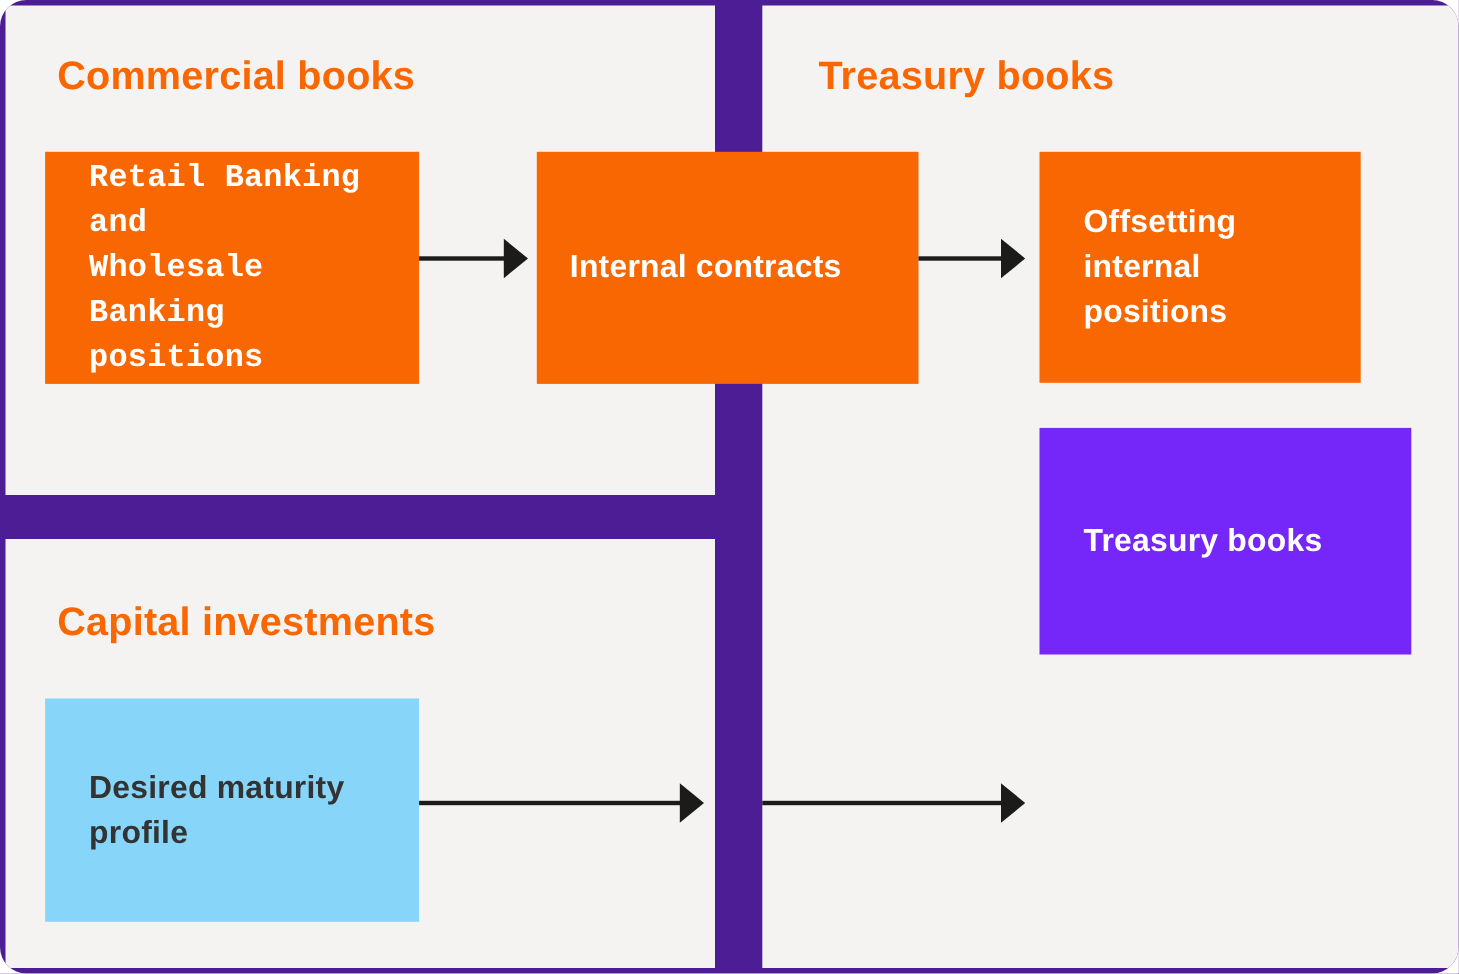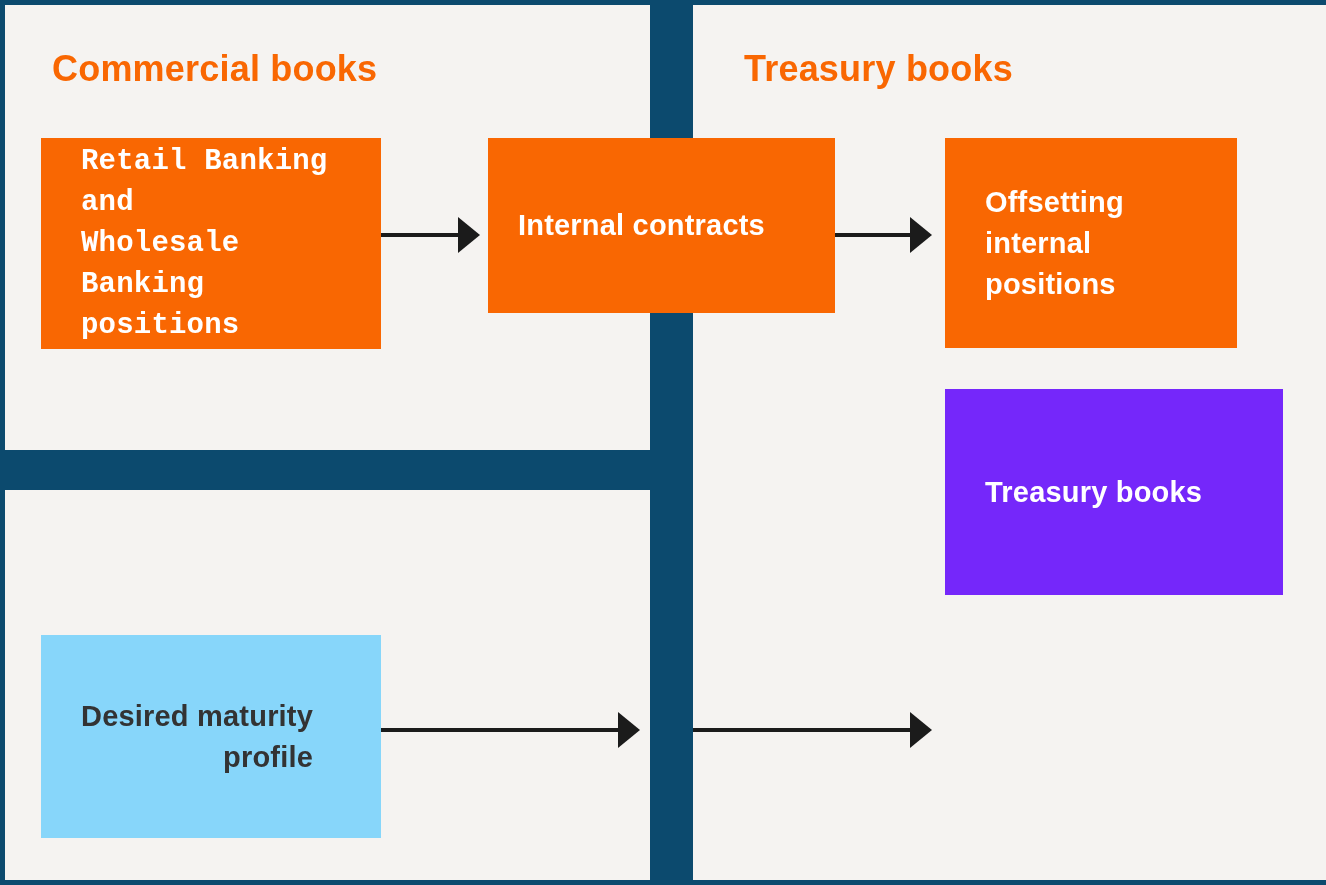--- a/index.html
+++ b/index.html
@@ -5,22 +5,23 @@
   html, body {
     margin: 0;
     padding: 0;
     background: #ffffff;
     font-family: "Liberation Sans", "DejaVu Sans", sans-serif;
   }
   .stage {
     position: relative;
     width: 1326px;
     height: 885px;
-    background: #0c4a6e;
+    background: #4c1d95;
     overflow: hidden;
+    border-radius: 24px;
   }
   
   .panel {
     position: absolute;
     background: var(--panel, #F5F3F1);
   }
   .panel-commercial { left: 5px;   top: 5px;   width: 645px; height: 445px; }
   .panel-capital    { left: 5px;   top: 490px; width: 645px; height: 390px; }
   .panel-treasury   { left: 693px; top: 5px;   width: 633px; height: 875px; }
 
@@ -54,25 +55,25 @@
     white-space: pre-line;
     letter-spacing: 0.2px;
   }
   .box-orange { background: var(--orange, #F96702); }
   .box-purple { background: var(--purple, #7527FA); }
   .box-blue   { background: var(--blue,   #87D6FA); }
   .text-light .box-label { color: #ffffff; }
   .text-dark  .box-label { color: var(--text_dark, #333333); }
 
   .box-retail             { left: 41px;  top: 138px; width: 340px; height: 211px; font-family: Liberation Mono, monospace; }
-  .box-internal-contracts { left: 488px; top: 138px; width: 347px; height: 175px; z-index: 2; padding-left: 30px; }
+  .box-internal-contracts { left: 488px; top: 138px; width: 347px; height: 211px; z-index: 2; padding-left: 30px; }
   .box-offsetting         { left: 945px; top: 138px; width: 292px; height: 210px; }
   .box-treasury-books     { left: 945px; top: 389px; width: 338px; height: 206px; }
   .box-swap-overlay       { left: 945px; top: 635px; width: 338px; height: 203px; }
-  .box-desired-maturity   { left: 41px;  top: 635px; width: 340px; height: 203px; text-align: right; }
+  .box-desired-maturity   { left: 41px;  top: 635px; width: 340px; height: 203px; }
 
   
   .arrow {
     position: absolute;
     height: 36px;
     z-index: 3;
   }
   .arrow-line {
     position: absolute;
     left: 0;
@@ -100,20 +101,21 @@
 <body>
 
 <div class="stage">
 
   <div class="panel panel-commercial"></div>
   <div class="panel panel-capital"></div>
   <div class="panel panel-treasury"></div>
 
   <h2 class="heading h-commercial">Commercial books</h2>
   <h2 class="heading h-treasury">Treasury books</h2>
+  <h2 class="heading h-capital">Capital investments</h2>
 
   <div class="box box-orange text-light box-retail">
     <span class="box-label">Retail Banking and
 Wholesale Banking
 positions</span>
   </div>
 
   <div class="box box-orange text-light box-internal-contracts">
     <span class="box-label">Internal contracts</span>
   </div>

